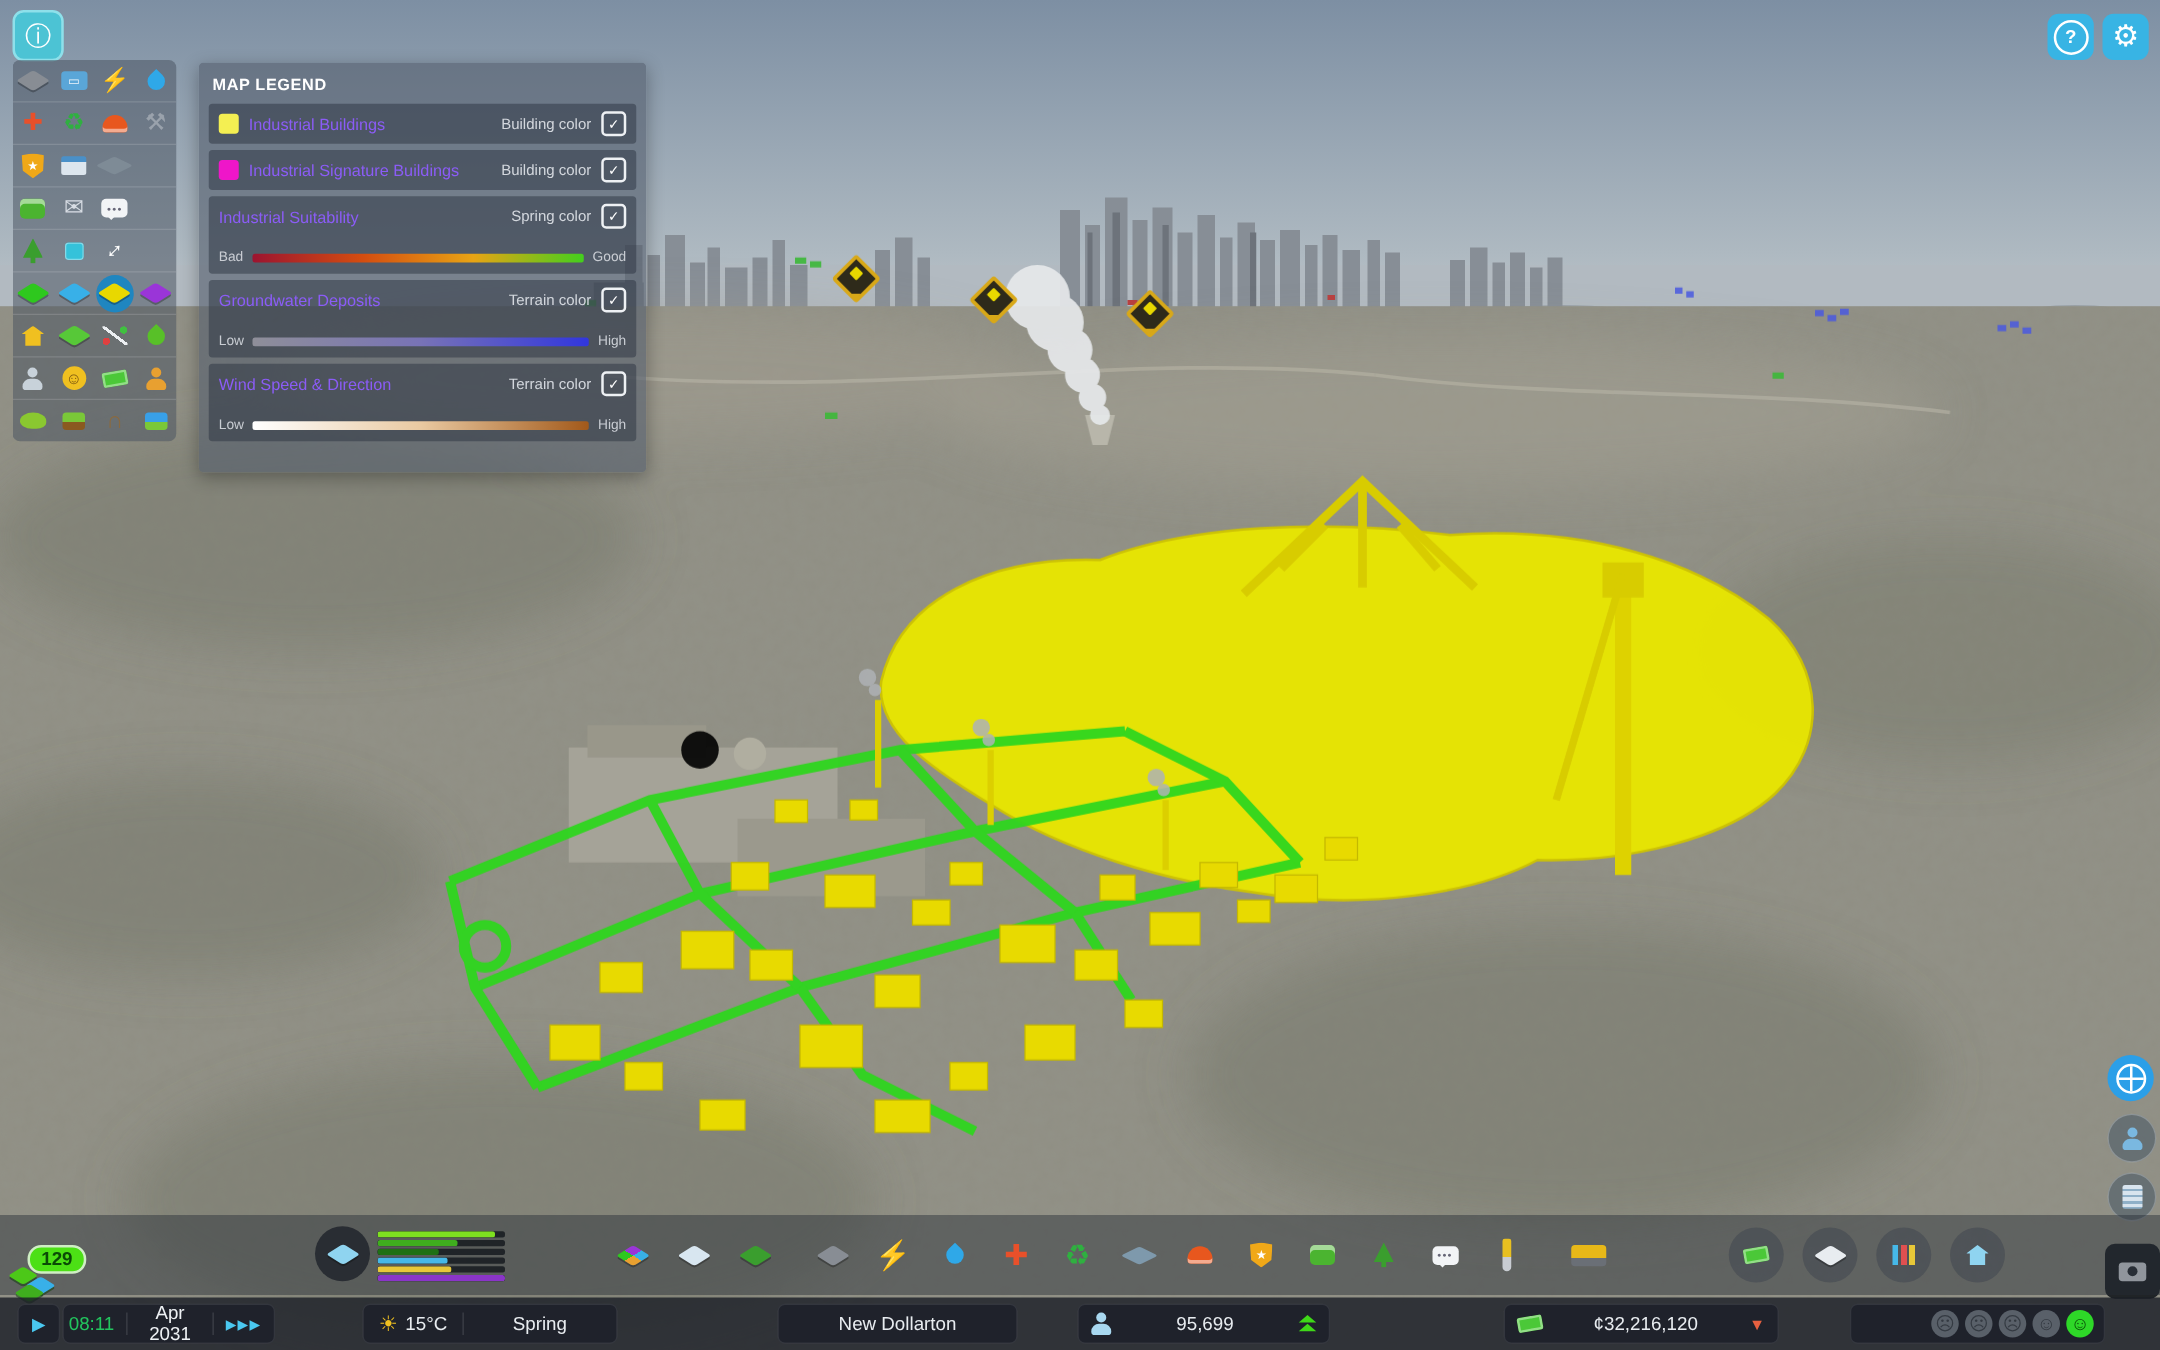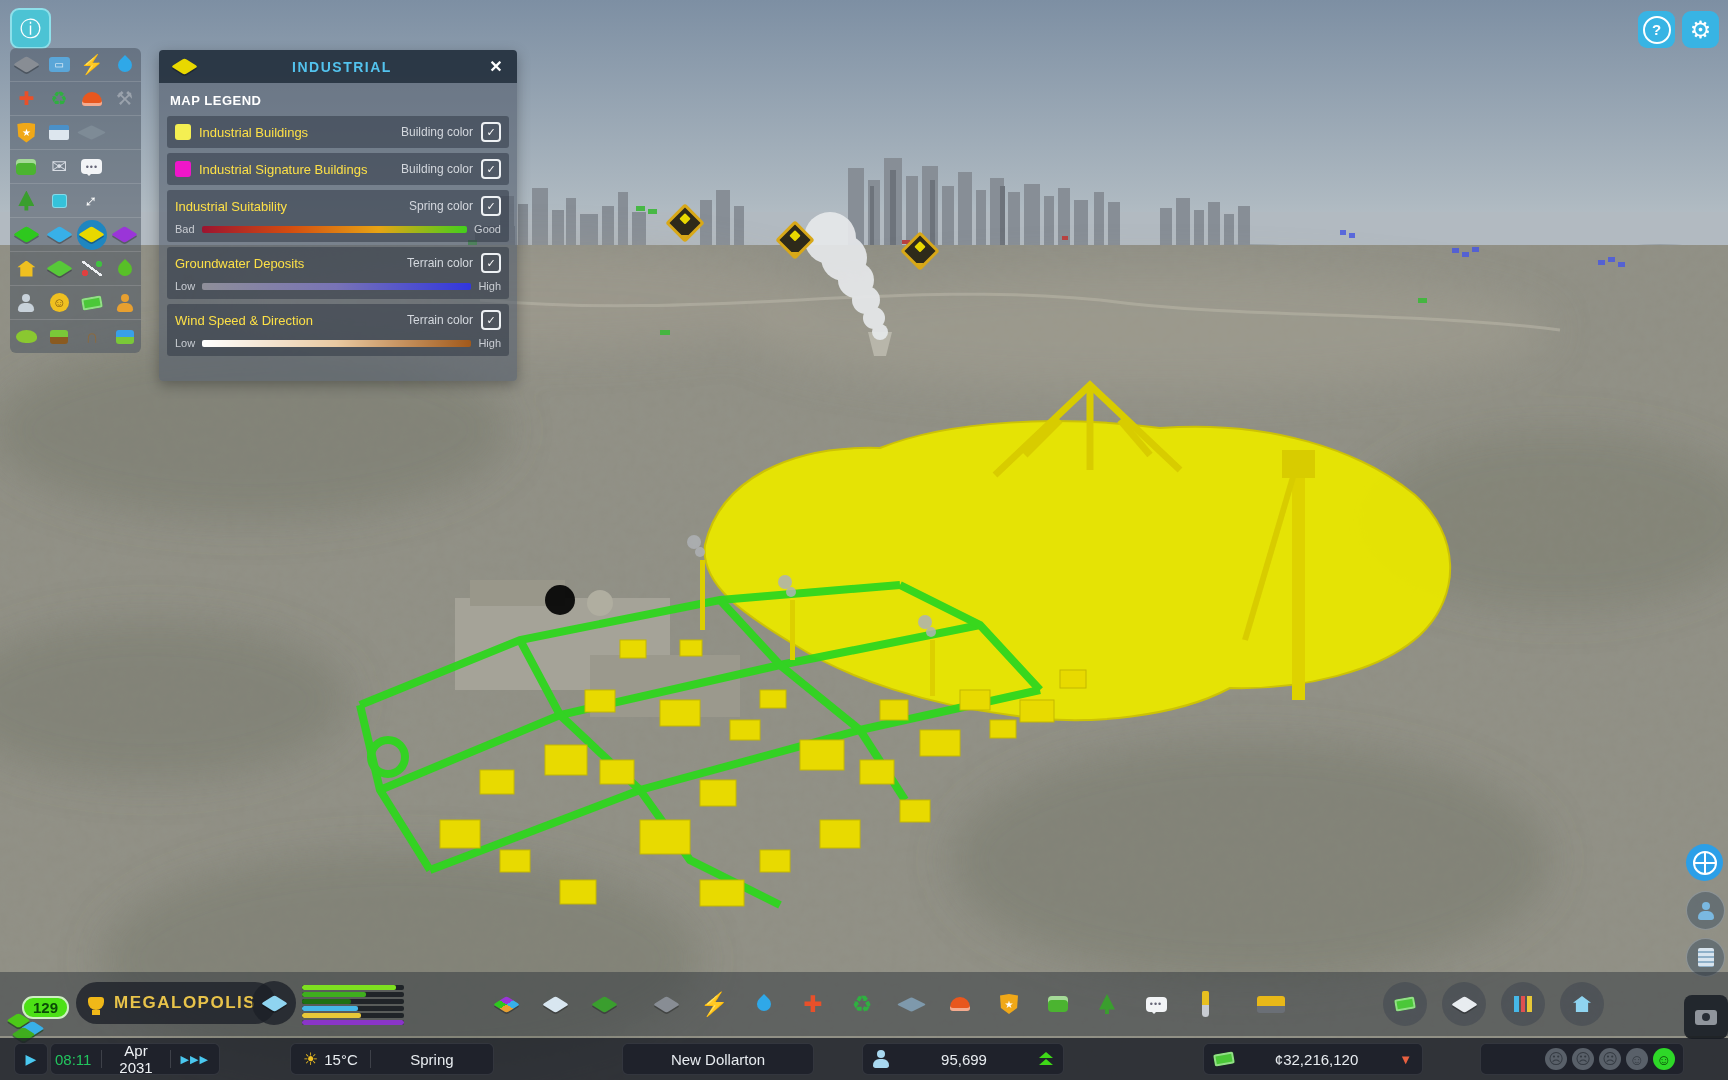--- a/index.html
+++ b/index.html
@@ -67,25 +67,25 @@
 
   
   #panel{position:absolute;left:159px;top:50px;width:358px;border-radius:4px;overflow:hidden;box-shadow:0 4px 14px rgba(0,0,0,.3)}
   .p-head{height:33px;background:rgba(30,42,56,.88);display:flex;align-items:center;padding:0 10px}
   .p-title{flex:1;text-align:center;color:#53c3ee;font-size:14px;letter-spacing:1.5px;font-weight:700}
   .p-close{width:22px;text-align:center;color:#fff;font-size:16px;font-weight:700;cursor:pointer}
   .p-body{background:rgba(84,94,108,.60);padding:7px 8px 20px}
   .p-sect{font-size:13px;font-weight:700;color:#fff;margin:3px 0 8px 3px;letter-spacing:.5px}
   .lg-row{background:rgba(40,48,60,.48);border-radius:3px;margin-bottom:5px;padding:5px 8px}
   .lg-top{display:flex;align-items:center;gap:8px;height:22px}
-  .lg-label{font-size:13px;color:#fde047;flex:1;white-space:nowrap}
+  .lg-label{font-size:13px;color:#8b5cf6;flex:1;white-space:nowrap}
   .lg-val{font-size:12px;color:#d3d7dd;white-space:nowrap}
   .lg-sw{width:16px;height:16px;border-radius:3px;flex:none}
   .cb{width:16px;height:16px;border:2px solid #eef1f4;border-radius:4px;color:#fff;font-size:11px;display:flex;align-items:center;justify-content:center;cursor:pointer;flex:none}
-  .lg-scale{display:flex;align-items:center;gap:7px;height:16px;margin-top:4px}
+  .lg-scale{display:flex;align-items:center;gap:7px;height:16px;margin-top:14px}
   .lg-min,.lg-max{font-size:11px;color:#c9cdd3}
   .lg-bar{flex:1;height:7px;border-radius:2px}
 
   
   .marker{position:absolute;width:32px;height:36px;cursor:pointer}
   #mk1{left:667px;top:205px}#mk2{left:777px;top:222px}#mk3{left:902px;top:233px}
   .mk-d{position:absolute;left:4px;top:4px;width:22px;height:22px;background:#2e2a1a;border:3px solid #d8a818;border-radius:3px;transform:rotate(45deg)}
   .mk-i{position:absolute;left:4px;top:4px;width:8px;height:8px;background:#e8d800;border-radius:1px}
   .mk-pin{position:absolute;left:12px;top:30px;border:5px solid transparent;border-top:6px solid #d8a818}
 
@@ -547,27 +547,20 @@
         </div>
         <div class="sb-cell">
           <div class="ic">
             <div class="sh sh-duo" style="--c: #38a0e8; --c2: #7ac838;"></div>
           </div>
         </div>
       </div>
     </div>
 
   <div id="panel">
-    <div class="p-head">
-      <span class="ic">
-          <span class="sh sh-tile" style="--c:#e8d800"></span>
-        </span>
-      <span class="p-title">INDUSTRIAL</span>
-      <span class="p-close">✕</span>
-    </div>
     <div class="p-body">
       <div class="p-sect">MAP LEGEND</div>
       <div id="legend-rows">
           <div class="lg-row">
             <div class="lg-top">
               <div class="lg-sw" style="background: rgb(244, 239, 82);"></div>
               <div class="lg-label">Industrial Buildings</div>
               <div class="lg-val">Building color</div>
               <div class="cb">✓</div>
             </div>
@@ -635,24 +628,20 @@
 
   <div id="toolbar">
     <div id="milestone">
       <div class="tiles">
           <i></i>
           <i></i>
           <i></i>
         </div>
       <div id="lvl">129</div>
     </div>
-    <div id="trophy-pill">
-      <span class="sh sh-cup" style="--c:#f0b818"></span>
-      <span class="name">MEGALOPOLIS</span>
-    </div>
     <div id="xp-circle">
       <span class="sh sh-tile" style="--c:#8fd4f0"></span>
     </div>
     <div id="xp-bars">
         <div class="xpb">
           <i style="width: 92%; background: rgb(126, 224, 32);"></i>
         </div>
         <div class="xpb">
           <i style="width: 63%; background: rgb(63, 174, 30);"></i>
         </div>

